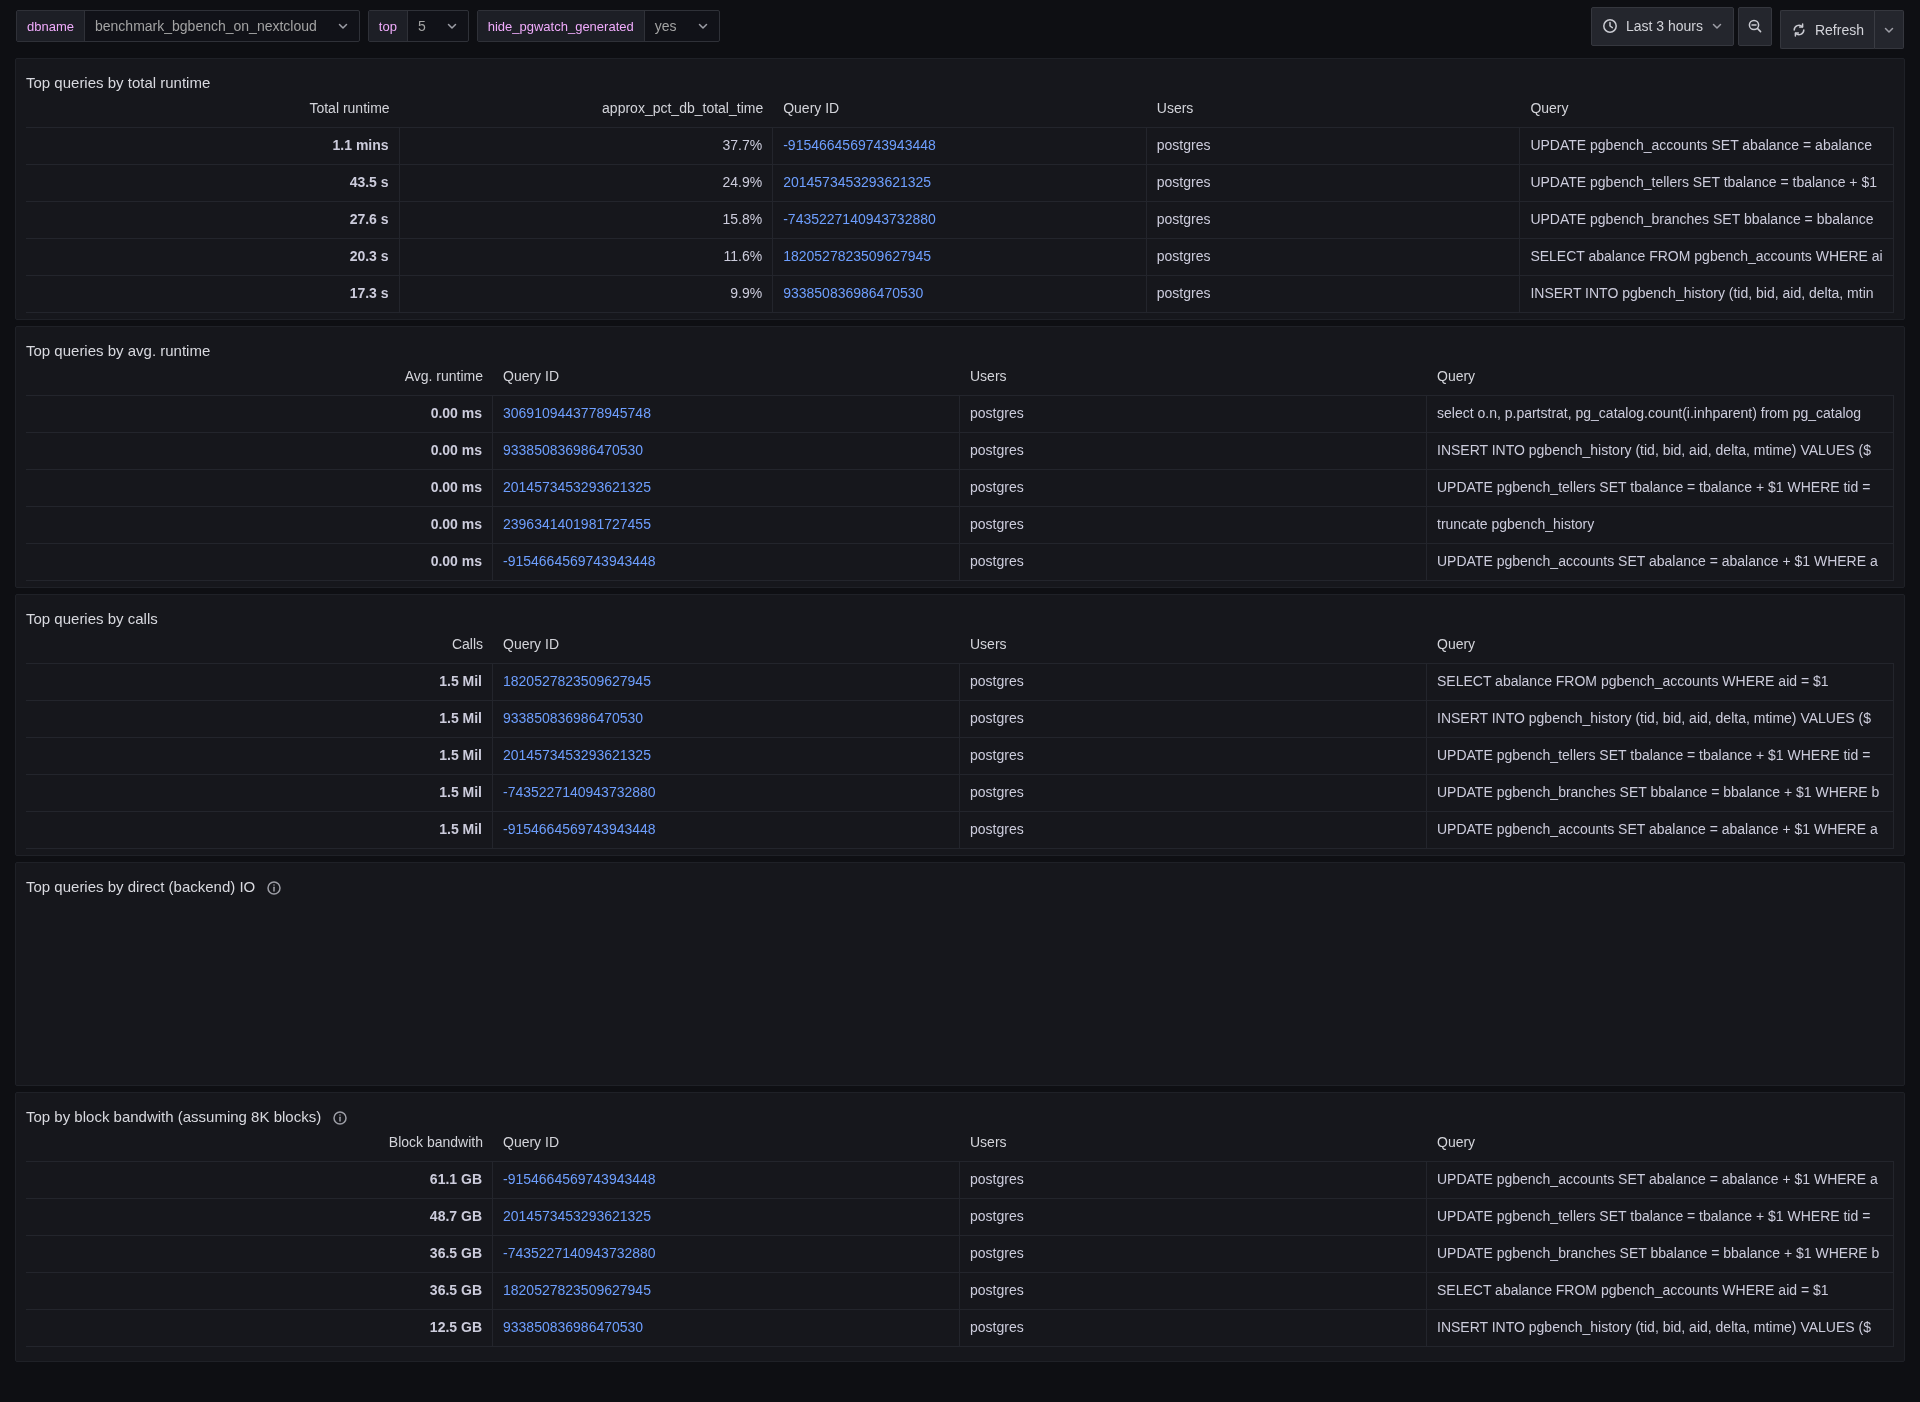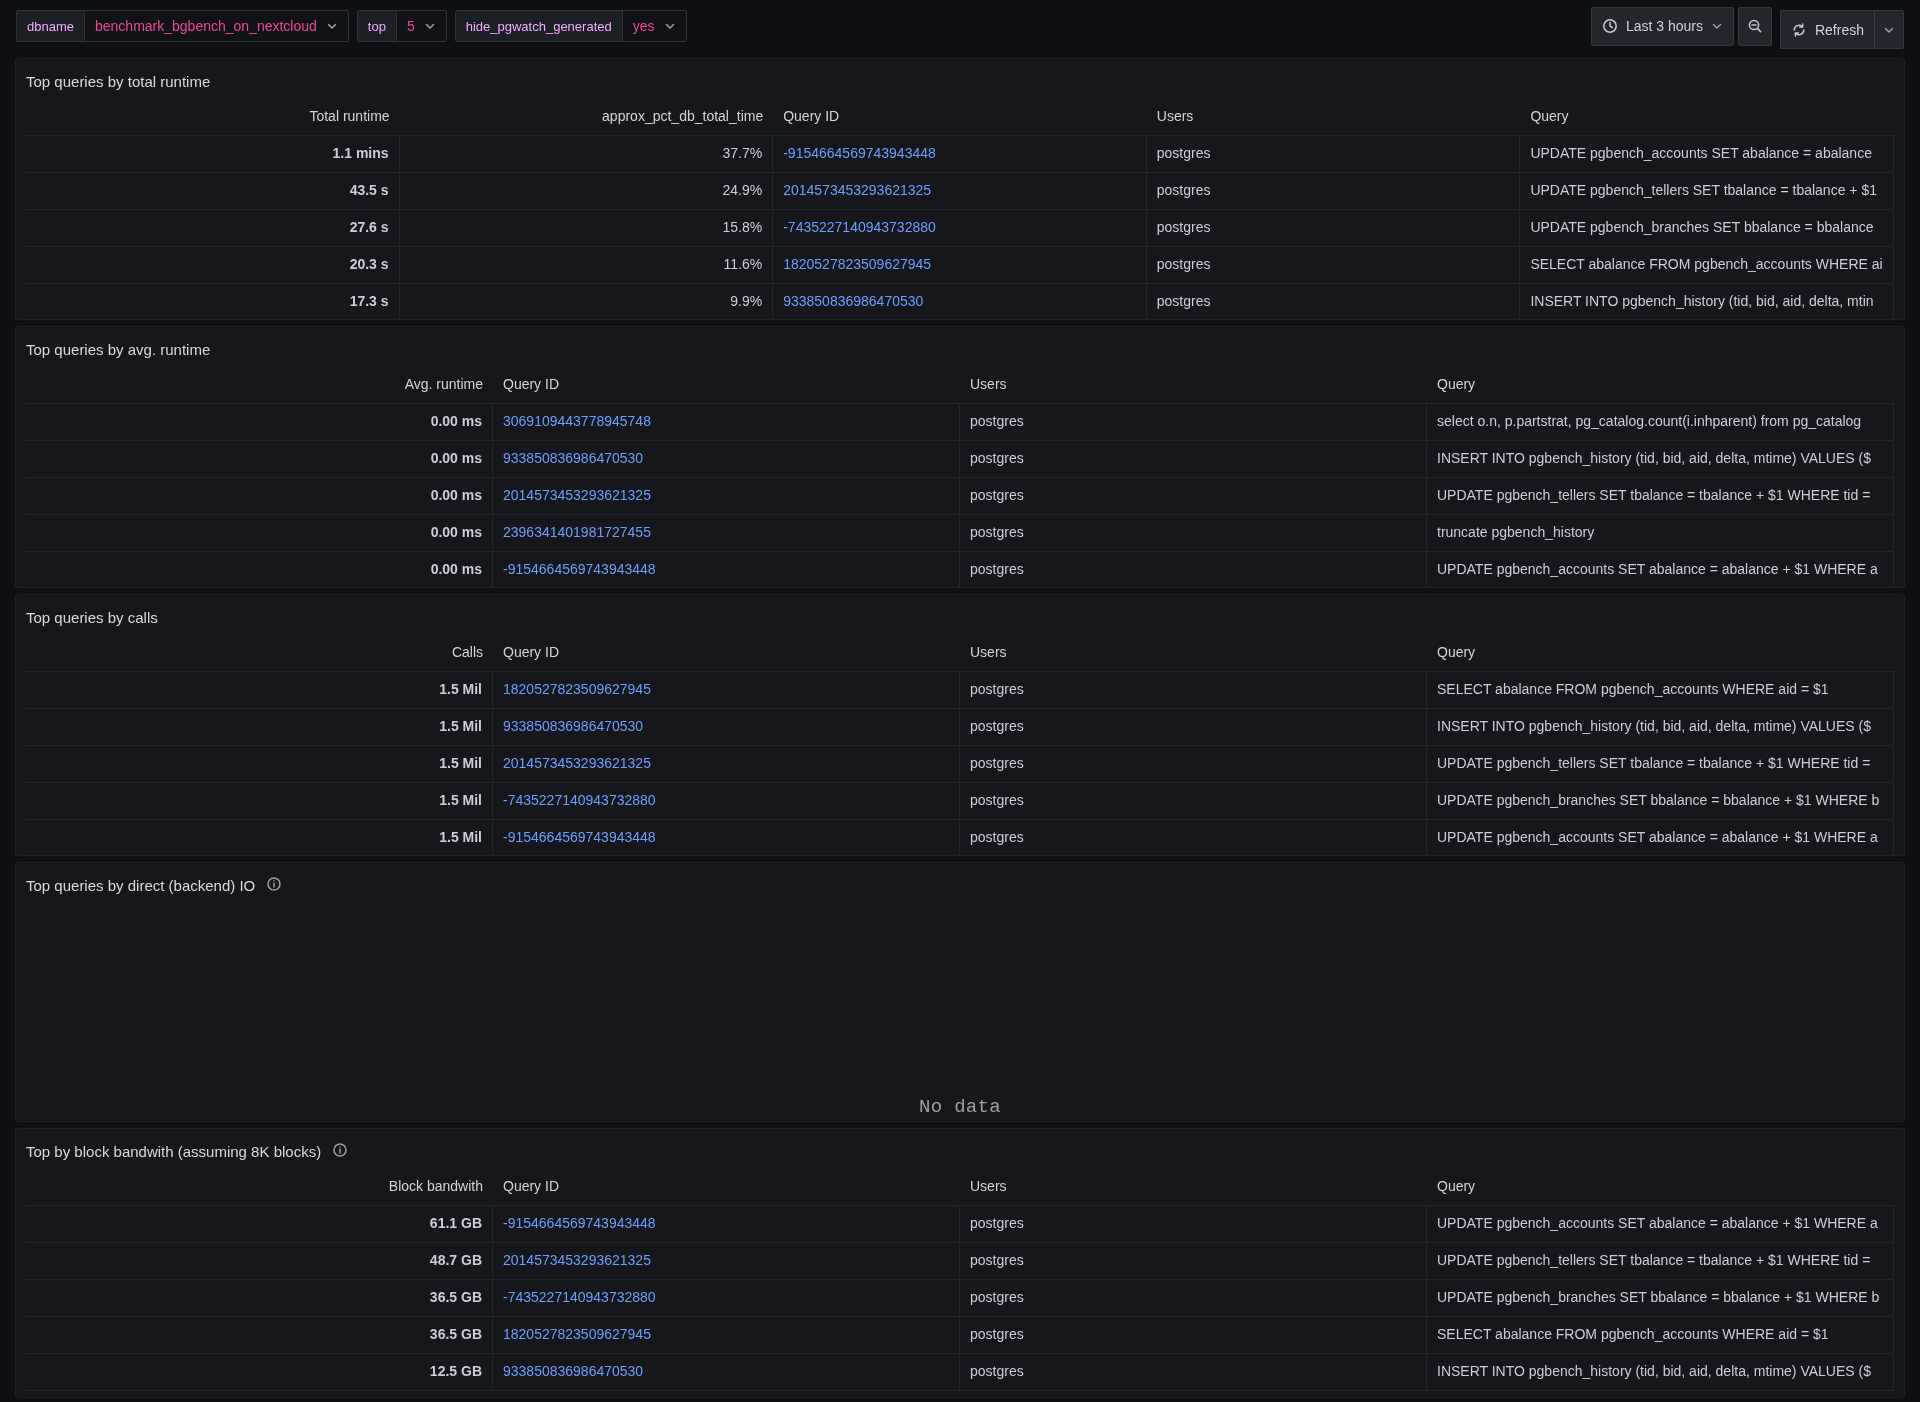--- a/index.html
+++ b/index.html
@@ -14,22 +14,22 @@
     display: flex; align-items: center;
     padding: 10px 16px 0 16px; height: 42px; gap: 8px;
   }
   .var-group { display: flex; height: 32px; border: 1px solid #2f3138; border-radius: 2px; background: #111218; }
   .var-label {
     display: flex; align-items: center; padding: 0 10px;
     background: #1d1f26; color: #f0abfc; font-size: 13px;
     border-right: 1px solid #2f3138; white-space: nowrap;
   }
   .var-value {
-    display: flex; align-items: center; gap: 9px; padding: 0 10px;
-    background: transparent; border: none; color: #ec4899; font-size: 14px;
+    display: flex; align-items: center; gap: 20px; padding: 0 10px;
+    background: transparent; border: none; color: #a3a3a3; font-size: 14px;
     cursor: pointer; white-space: nowrap;
   }
   .spacer { flex: 1; }
   .tb-btn {
     display: flex; align-items: center; gap: 8px; height: 39px;
     background: #24262d; border: 1px solid #35373e; border-radius: 2px;
     color: #d2d3d9; font-size: 14px; padding: 0 10px; cursor: pointer; white-space: nowrap;
   }
   .tb-btn.icon-only { width: 34px; justify-content: center; padding: 0; }
   .btn-group { display: flex; height: 32px; }
@@ -41,23 +41,23 @@
   svg.ic.dim { stroke: #9d9ea6; }
   
   .panels { display: flex; flex-direction: column; gap: 6px; padding: 16px 15px 0 15px; }
   .panel {
     background: #16171c; border: 1px solid #1f2127; border-radius: 2px;
     padding: 6px 10px 10px 10px; width: 1890px; overflow: hidden;
   }
   .panel:nth-child(1) { height: 262px; }
   .panel:nth-child(2) { height: 262px; }
   .panel:nth-child(3) { height: 262px; }
-  .panel:nth-child(4) { height: 260px; }
+  .panel:nth-child(4) { height: 224px; }
   .panel:nth-child(5) { height: 270px; }
-  .panel-head { display: flex; align-items: flex-start; height: 26px; gap: 12px; margin-top: 8px; }
+  .panel-head { display: flex; align-items: flex-end; height: 26px; gap: 12px; }
   .panel-title { font-size: 15px; font-weight: 500; color: #d8d9df; cursor: pointer; white-space: nowrap; }
   .info-icon { display: flex; align-items: center; cursor: pointer; }
   
   .table { width: 100%; }
   .tr { display: grid; grid-template-columns: var(--cols); border-bottom: 1px solid #23252c; }
   .th, .td {
     height: 36px; line-height: 35px; padding: 0 10px;
     font-size: 14px; white-space: nowrap; overflow: hidden;
   }
   .th { color: #d3d4da; font-weight: 500; cursor: pointer; }

